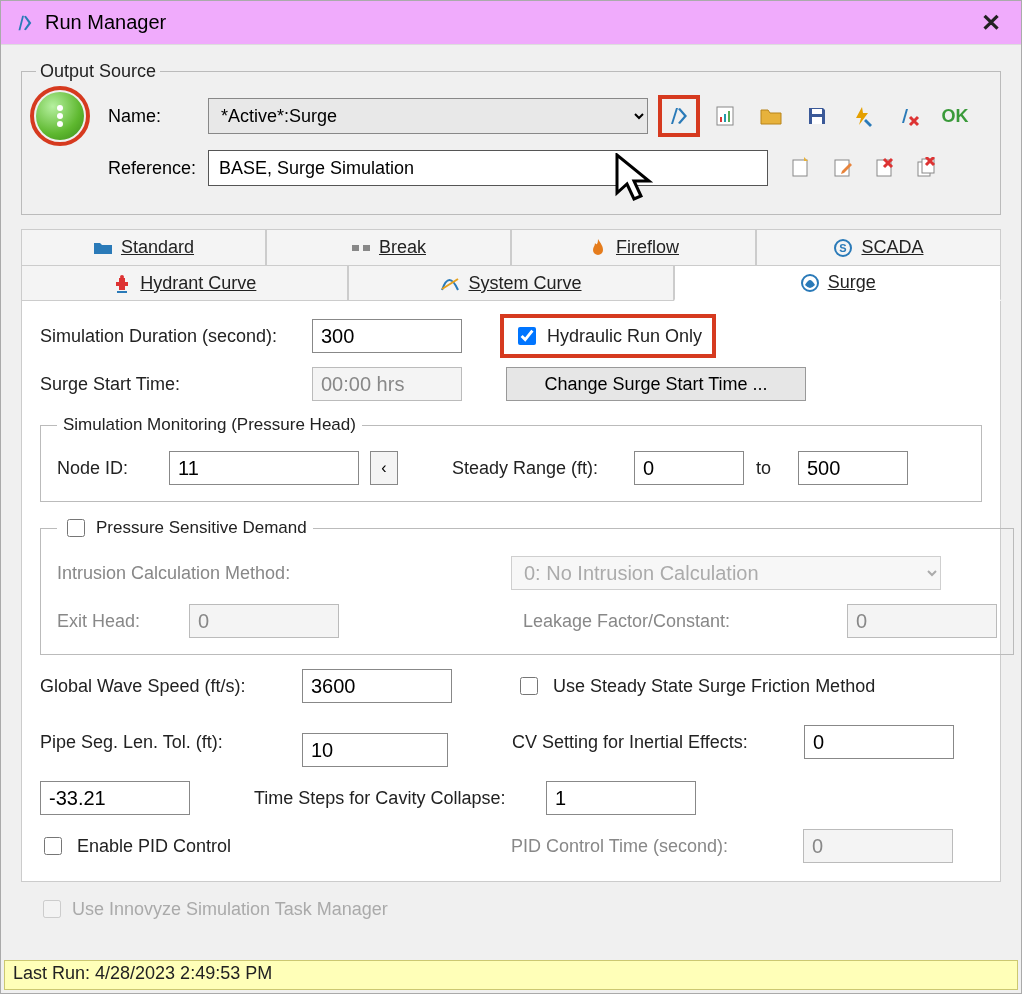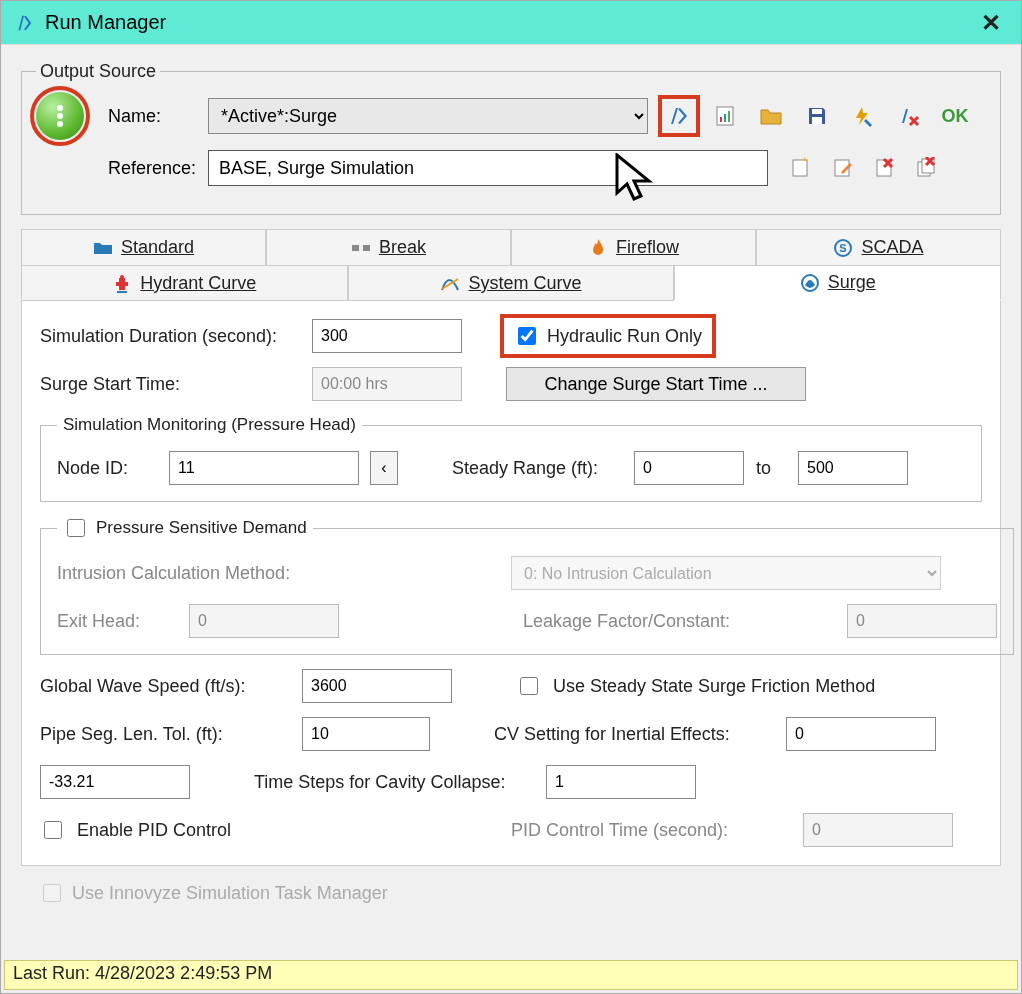--- a/index.html
+++ b/index.html
@@ -1,18 +1,18 @@
 <!DOCTYPE html>
 <html><head>
 <meta charset="utf-8">
 <style>
   * { box-sizing: border-box; font-family: "Segoe UI", Tahoma, sans-serif; }
   body { margin: 0; background: #fff; }
   .window { width: 1022px; height: 994px; border: 1px solid #aaa; background: #f0f0f0; position: relative; }
-  .titlebar { height: 44px; background: #5eead4; display: flex; align-items: center; padding: 0 12px; border-bottom: 1px solid #ddd; }
+  .titlebar { height: 44px; background: #f0abfc; display: flex; align-items: center; padding: 0 12px; border-bottom: 1px solid #ddd; }
   .titlebar .app-icon { width: 22px; height: 22px; margin-right: 10px; }
   .titlebar .title { font-size: 20px; color: #000; flex: 1; }
   .titlebar .close { font-size: 24px; font-weight: bold; color: #222; cursor: pointer; padding: 0 8px; }
 
   .content { padding: 16px 20px 8px 20px; }
 
   fieldset.output-source { border: 1px solid #bbb; padding: 10px 14px 18px 14px; background: #f0f0f0; margin: 0 0 14px 0; }
   fieldset.output-source legend { font-size: 18px; color: #222; padding: 0 4px; }
   .os-row { display: flex; align-items: center; margin-bottom: 10px; }
   .os-label { font-size: 18px; width: 100px; }
@@ -32,21 +32,21 @@
 
   .tabs { display:flex; flex-wrap:wrap; background:#f0f0f0; }
   .tab { flex: 1 1 25%; height: 36px; display:flex; align-items:center; justify-content:center; gap:8px; font-size:18px; color:#222; border:1px solid #ccc; border-bottom:none; cursor:pointer; background:#f4f4f4;text-decoration:underline; }
   .tab.active { background:#fff; font-weight:500; border-bottom:2px solid #fff; position:relative; z-index:2;}
   .tab-icon { width:20px; height:20px; display:inline-flex; align-items:center; justify-content:center; }
 
   .panel { background:#fff; border:1px solid #ccc; padding:18px 18px 14px 18px; position:relative; top:-1px;}
 
   .form-row { display:flex; align-items:center; margin-bottom: 14px; gap: 12px; }
   .lbl { font-size:18px; color:#222; }
-  .inp { height:34px; font-size:16px; border:1px solid #888; padding:0 8px; background:#fff; }
+  .inp { height:34px; font-size:20px; border:1px solid #888; padding:0 8px; background:#fff; }
   .inp.readonly { background:#f4f4f4; color:#888; border-color:#bbb; }
   .inp.ghost { color:#888; }
   .btn { height:34px; min-width:260px; font-size:18px; background:#e6e6e6; border:1px solid #999; cursor:pointer; padding:0 14px; }
   .chk { width:18px; height:18px; cursor:pointer; }
 
   fieldset.inner { border:1px solid #bbb; margin:6px 0 14px 0; padding:16px; }
   fieldset.inner legend { font-size:17px; padding:0 6px; color:#222; }
 
   .spin-btn { width:28px; height:34px; border:1px solid #888; background:#f4f4f4; cursor:pointer; font-size:16px; display:flex; align-items:center; justify-content:center; margin-left:-1px;}
 
@@ -289,21 +289,21 @@
       <div class="form-row">
         <span class="lbl" style="width:250px">Global Wave Speed (ft/s):</span>
         <input class="inp" style="width: 150px;" value="3600">
         <span style="width:40px"></span>
         <input type="checkbox" class="chk" style="">
         <span class="lbl">Use Steady State Surge Friction Method</span>
       </div>
 
       <div class="form-row">
         <span class="lbl" style="width:250px">Pipe Seg. Len. Tol. (ft):</span>
-        <input class="inp" style="width: 128px;" value="10">
+        <input class="inp" style="width: 146px; margin-top: 16px;" value="10">
         <span style="width:40px"></span>
         <span class="lbl" style="width:280px">CV Setting for Inertial Effects:</span>
         <input class="inp" style="width: 150px;" value="0">
       </div>
 
       <div class="form-row">
         <input class="inp" style="width: 150px;" value="-33.21">
         <span style="width:40px"></span>
         <span class="lbl" style="width:280px">Time Steps for Cavity Collapse:</span>
         <input class="inp" style="width: 150px;" value="1">

